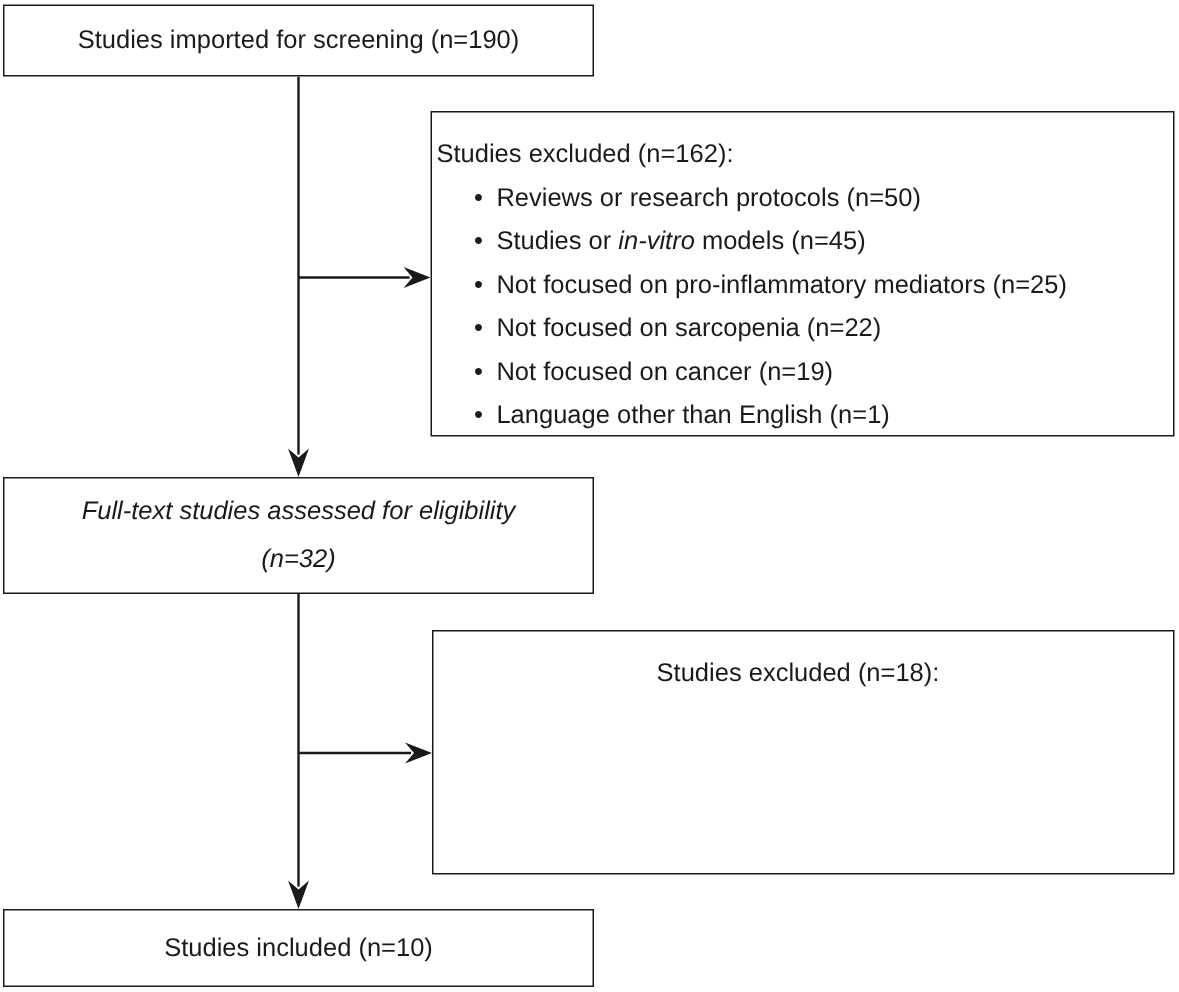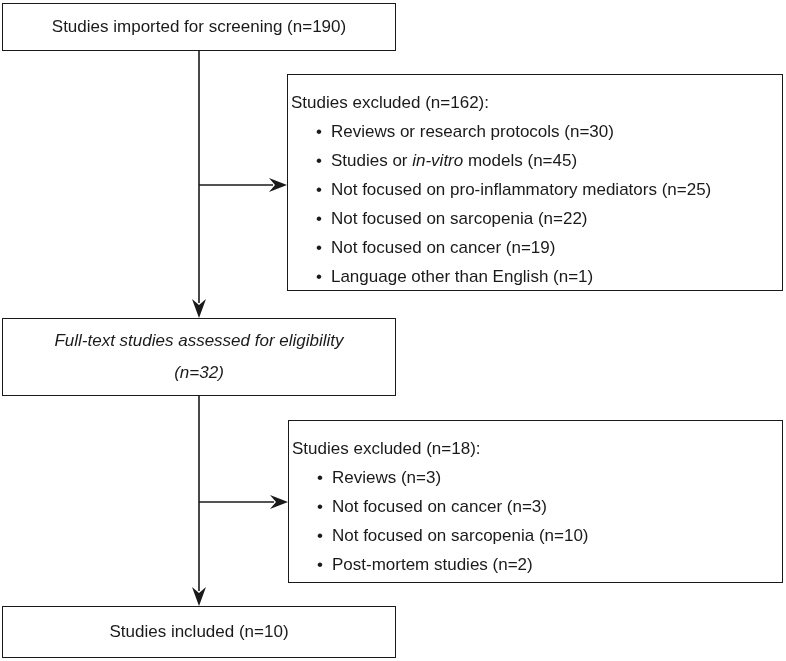--- a/index.html
+++ b/index.html
@@ -33,21 +33,21 @@
   .center-box {
     display: flex;
     flex-direction: column;
     align-items: center;
     justify-content: center;
     text-align: center;
   }
   .box-imported   { left: 2px;  top: 3px;   width: 394px; height: 48px; }
   .box-excl-1     { left: 287px; top: 74px;  width: 496px; height: 217px; }
   .box-fulltext   { left: 2px;  top: 318px; width: 394px; height: 78px; line-height: 32px; font-style: italic; }
-  .box-excl-2     { left: 288px; top: 420px; width: 495px; height: 163px; }
+  .box-excl-2     { left: 288px; top: 420px; width: 495px; height: 163px; text-align: center; }
   .box-included   { left: 2px;  top: 606px; width: 394px; height: 52px; }
   .excl-box {
     padding: 13px 10px 0 3px;
   }
   .excl-title {
     line-height: 29px;
   }
   .excl-list {
     margin: 0;
     padding: 0 0 0 25px;
@@ -84,41 +84,35 @@
     <path d="M288 502 L270 495 L276 502 L270 509 Z" fill="#1a1a1a"></path>
   </svg>
 
   <div class="box center-box box-imported">
     <span>Studies imported for screening (n=190)</span>
   </div>
 
   <div class="box excl-box box-excl-1">
     <div class="excl-title">Studies excluded (n=162):</div>
     <ul class="excl-list">
-      <li><span>Reviews or research protocols (n=30)</span></li>
+      <li><span>Reviews or research protocols (n=50)</span></li>
       <li><span>Studies or </span><i>in-vitro</i><span> models (n=45)</span></li>
       <li><span>Not focused on pro-inflammatory mediators (n=25)</span></li>
       <li><span>Not focused on sarcopenia (n=22)</span></li>
       <li><span>Not focused on cancer (n=19)</span></li>
       <li><span>Language other than English (n=1)</span></li>
     </ul>
   </div>
 
   <div class="box center-box box-fulltext">
     <span>Full-text studies assessed for eligibility</span>
     <span>(n=32)</span>
   </div>
 
   <div class="box excl-box box-excl-2">
     <div class="excl-title">Studies excluded (n=18):</div>
-    <ul class="excl-list">
-      <li><span>Reviews (n=3)</span></li>
-      <li><span>Not focused on cancer (n=3)</span></li>
-      <li><span>Not focused on sarcopenia (n=10)</span></li>
-      <li><span>Post-mortem studies (n=2)</span></li>
-    </ul>
   </div>
 
   <div class="box center-box box-included">
     <span>Studies included (n=10)</span>
   </div>
 
 </div>
 
 </body></html>

